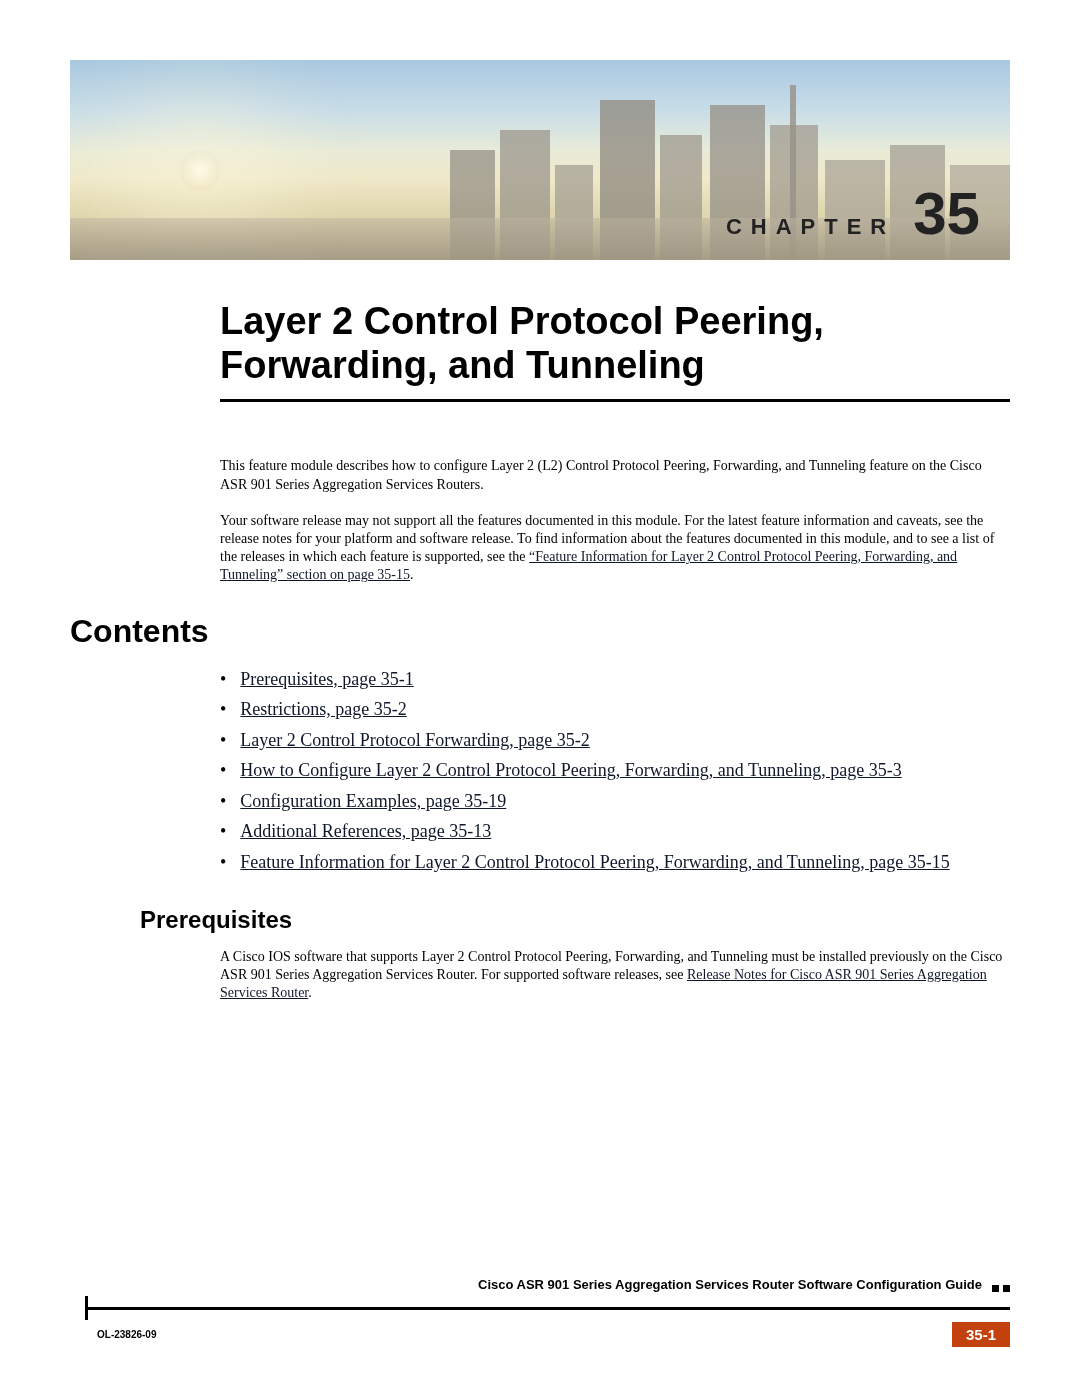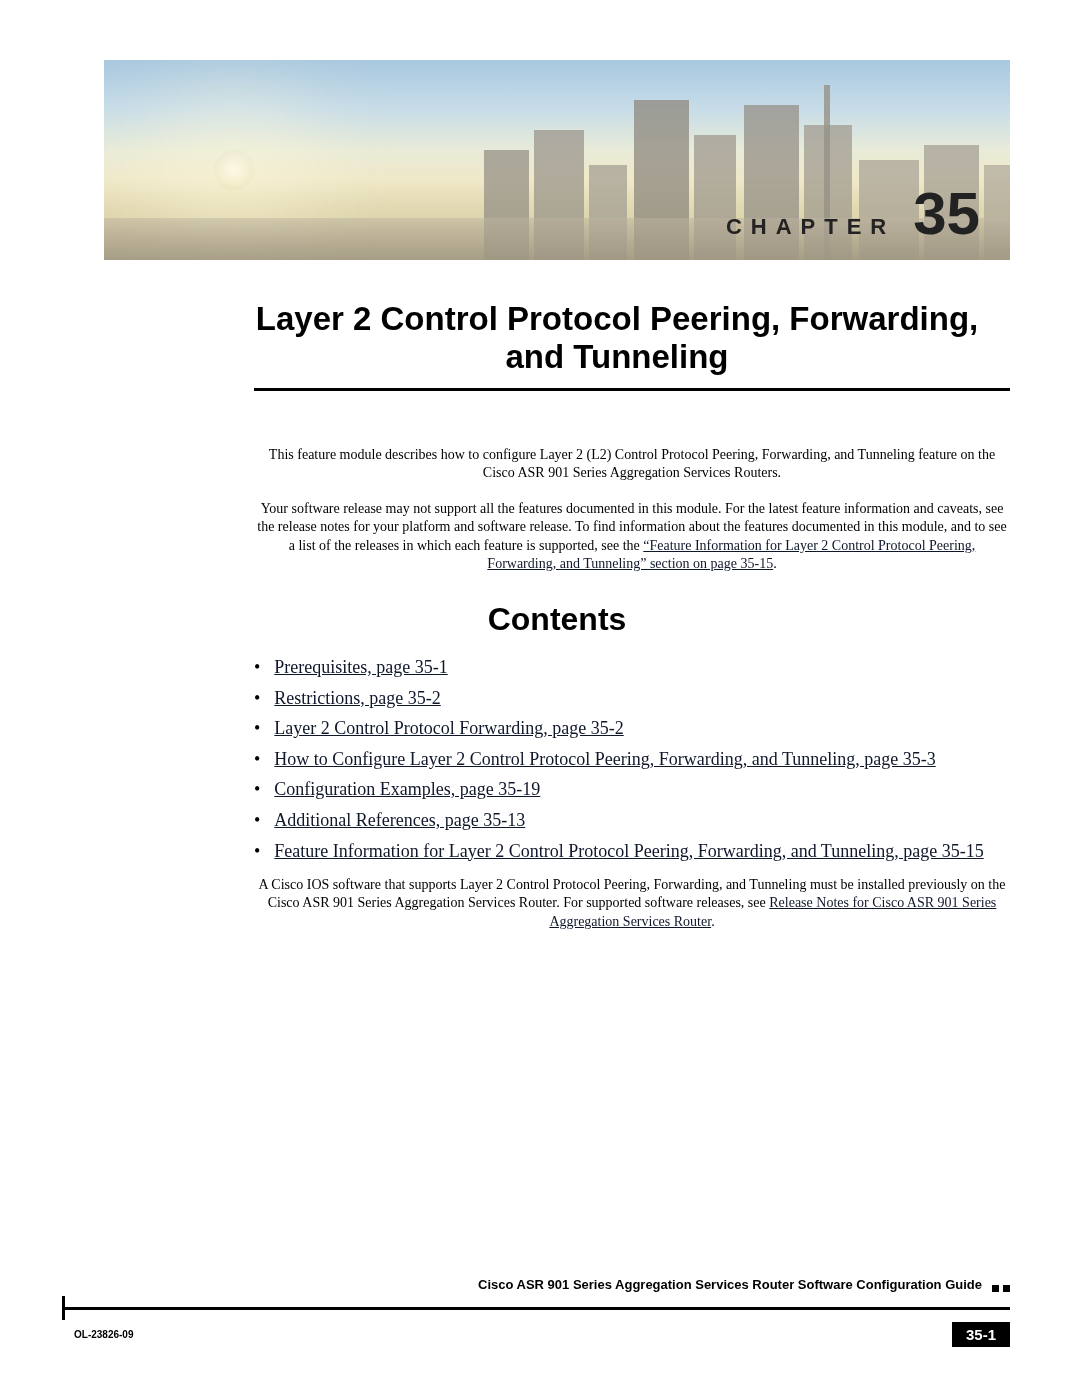--- a/index.html
+++ b/index.html
@@ -6,22 +6,21 @@
     body {
       font-family: "Times New Roman", Times, serif;
       background: #fff;
       color: #000;
       width: 1080px;
       height: 1397px;
       position: relative;
       overflow: hidden;
     }
     .page {
-      padding: 60px 70px 50px 104px;
-      text-align: center;
+      padding: 60px 70px 50px 70px;
     }
     .banner {
       width: 100%;
       height: 200px;
       margin-bottom: 40px;
       background: linear-gradient(to bottom,
         #a8c8e0 0%, #c8dde8 25%, #e8ebd8 45%, #f0e8c8 60%, #e0d8b0 75%, #d0c8a0 100%);
       position: relative;
       overflow: hidden;
     }
@@ -51,21 +50,21 @@
     .chapter-label {
       font-size: 22px; font-weight: 700;
       letter-spacing: 9px;
     }
     .chapter-num {
       font-size: 60px; font-weight: 800; font-family: Arial, Helvetica, sans-serif;
       line-height: 1;
     }
     .doc-title {
       font-family: Arial, Helvetica, sans-serif;
-      font-size: 33px;
+      font-size: 38px;
       font-weight: 700;
       line-height: 1.15;
       margin-left: 150px;
       margin-right: 30px;
       margin-bottom: 12px;
     }
     .title-rule {
       border: none; border-top: 3px solid #000;
       margin-left: 150px; margin-right: 0; margin-bottom: 55px;
     }
@@ -88,40 +87,40 @@
     }
     .link { color: #0f172a; }
     .toc { margin-left: 150px; margin-bottom: 10px; }
     .toc-item {
       font-size: 18px; line-height: 1.7;
       color: #0033cc;
       display: flex; align-items: flex-start;
     }
     .toc-item .bullet { color:#000; margin-right: 14px; font-size: 18px; line-height: 1.7;}
     .footer {
-      position: absolute; left: 62px; right: 70px; bottom: 50px;
+      position: absolute; left: 85px; right: 70px; bottom: 50px;
     }
     .footer-guide {
       text-align: right;
       font-family: Arial, Helvetica, sans-serif;
       font-size: 13px; font-weight: 700;
       padding-right: 6px;
     }
     .footer-bar {
       display: flex; align-items: center; margin-top: 4px;
     }
     .footer-left-tick { width: 3px; height: 24px; background:#000; }
     .footer-line { flex:1; height: 3px; background:#000; margin: 0 0 0 0;}
     .footer-docnum {
       font-family: Arial, Helvetica, sans-serif;
       font-size: 10px; font-weight: 700;
       margin-left: 12px;
     }
     .footer-pagebox {
-      background: #000000; color: #fff;
+      background: #c2410c; color: #fff;
       font-family: Arial, Helvetica, sans-serif;
       font-size: 15px; font-weight: 700;
       padding: 4px 14px;
       margin-left: auto;
     }
     .footer-dots { display:flex; gap:4px; margin-left: 4px; }
     .footer-dots span { width:7px; height:7px; background:#000; display:block;}
     .footer-row2 { display:flex; align-items:center; margin-top:2px;}
   </style>
 </head>
@@ -183,20 +182,21 @@
     <div class="toc-item">
         <span class="bullet">•</span>
         <a href="#" class="link">Additional References, page 35-13</a>
       </div>
     <div class="toc-item">
         <span class="bullet">•</span>
         <a href="#" class="link">Feature Information for Layer 2 Control Protocol Peering, Forwarding, and Tunneling, page 35-15</a>
       </div>
   </div>
 
+  <h3 class="h2">Prerequisites</h3>
   <p class="body-para">
     <span>A Cisco IOS software that supports Layer 2 Control Protocol Peering, Forwarding, and Tunneling must be installed previously on the Cisco ASR 901 Series Aggregation Services Router. For supported software releases, see </span><a href="#" class="link">Release Notes for Cisco ASR 901 Series Aggregation Services Router</a><span>.</span>
   </p>
 
 </div>
 
 <div class="footer">
   <div style="display:flex; align-items:flex-end;">
     <div style="flex:1"></div>
     <div class="footer-guide">Cisco ASR 901 Series Aggregation Services Router Software Configuration Guide</div>

